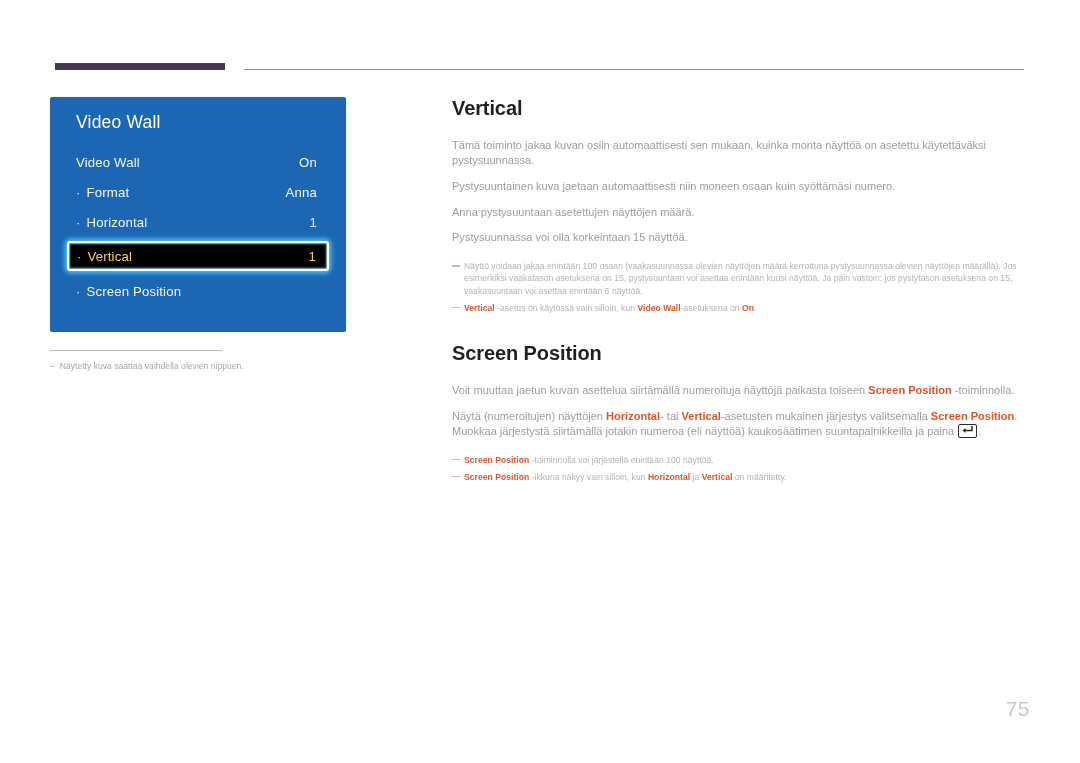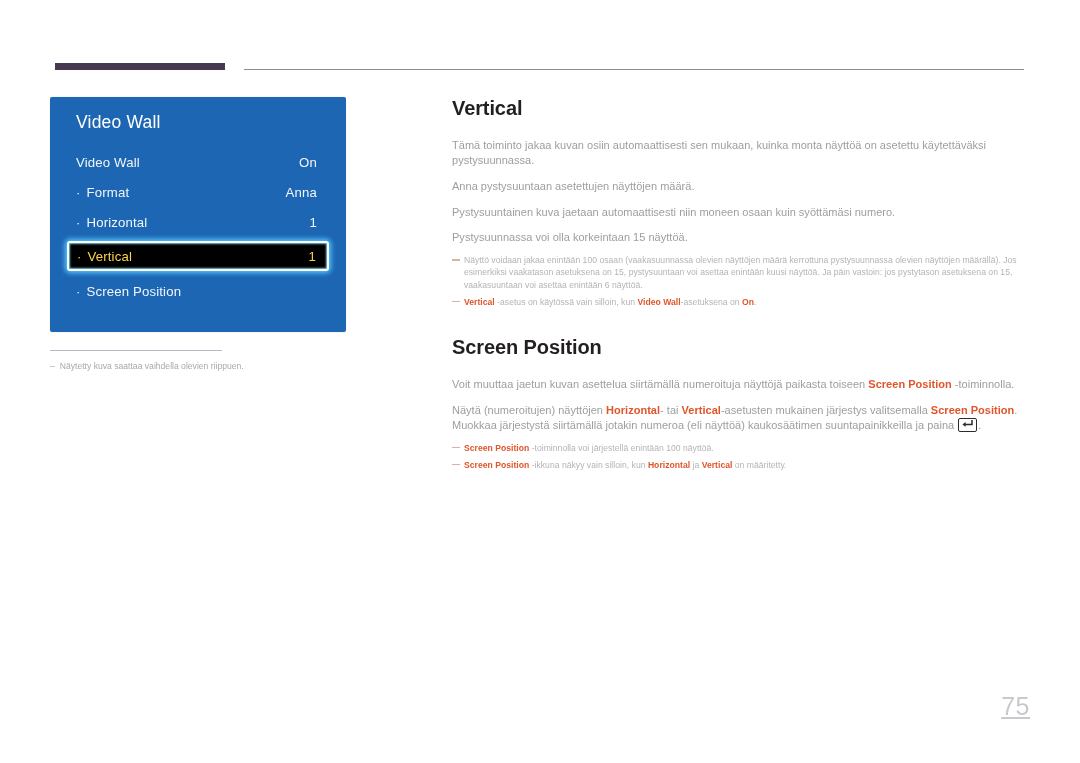--- a/index.html
+++ b/index.html
@@ -154,21 +154,21 @@
   p.body {
     margin: 0;
     padding-top: 11px;
     color: #9d9ea1;
     font-size: 11px;
     line-height: 1.35;
     letter-spacing: .02px;
   }
   p.body.first { padding-top: 18px; }
 
-  .note-block { margin-top: 9px; }
+  .note-block { margin-top: 15px; }
 
   .note {
     position: relative;
     display: flex;
     align-items: flex-start;
     color: #b3b4b7;
     font-size: 8.6px;
     line-height: 1.42;
     margin-top: 5px;
     letter-spacing: .02px;
@@ -206,24 +206,23 @@
     margin: 0 1px;
   }
   .enter-key svg { position: absolute; left: 1px; top: 0px; }
 
   
   .page-number {
     position: absolute;
     right: 50px;
     bottom: 42px;
     color: #c9c9cd;
-    font-size: 25px;
+    font-size: 21px;
     font-weight: 300;
     letter-spacing: .5px;
-    text-decoration: underline;
   }
 </style>
 </head>
 <body>
 
 <div class="page">
 
   <div class="rule-left"></div>
   <div class="rule-right"></div>
 
@@ -262,22 +261,22 @@
         <span>Näytetty kuva saattaa vaihdella olevien riippuen.</span>
       </div>
     </div>
 
   </div>
 
   <div class="right-col">
 
     <h2 class="sec-title">Vertical</h2>
     <p class="body first">Tämä toiminto jakaa kuvan osiin automaattisesti sen mukaan, kuinka monta näyttöä on asetettu käytettäväksi pystysuunnassa.</p>
+    <p class="body">Pystysuuntainen kuva jaetaan automaattisesti niin moneen osaan kuin syöttämäsi numero.</p>
     <p class="body">Anna pystysuuntaan asetettujen näyttöjen määrä.</p>
-    <p class="body">Pystysuuntainen kuva jaetaan automaattisesti niin moneen osaan kuin syöttämäsi numero.</p>
     <p class="body">Pystysuunnassa voi olla korkeintaan 15 näyttöä.</p>
     <div class="note-block">
         <div class="note">
           <span class="dash"></span>
           <span class="note-body"><span>Näyttö voidaan jakaa enintään 100 osaan (vaakasuunnassa olevien näyttöjen määrä kerrottuna pystysuunnassa olevien näyttöjen määrällä). Jos esimerkiksi vaakatason asetuksena on 15, pystysuuntaan voi asettaa enintään kuusi näyttöä. Ja päin vastoin: jos pystytason asetuksena on 15, vaakasuuntaan voi asettaa enintään 6 näyttöä.</span></span>
         </div>
         <div class="note">
           <span class="dash"></span>
           <span class="note-body"><span class="accent">Vertical</span><span> -asetus on käytössä vain silloin, kun </span><span class="accent">Video Wall</span><span>-asetuksena on </span><span class="accent">On</span><span>.</span></span>
         </div>

